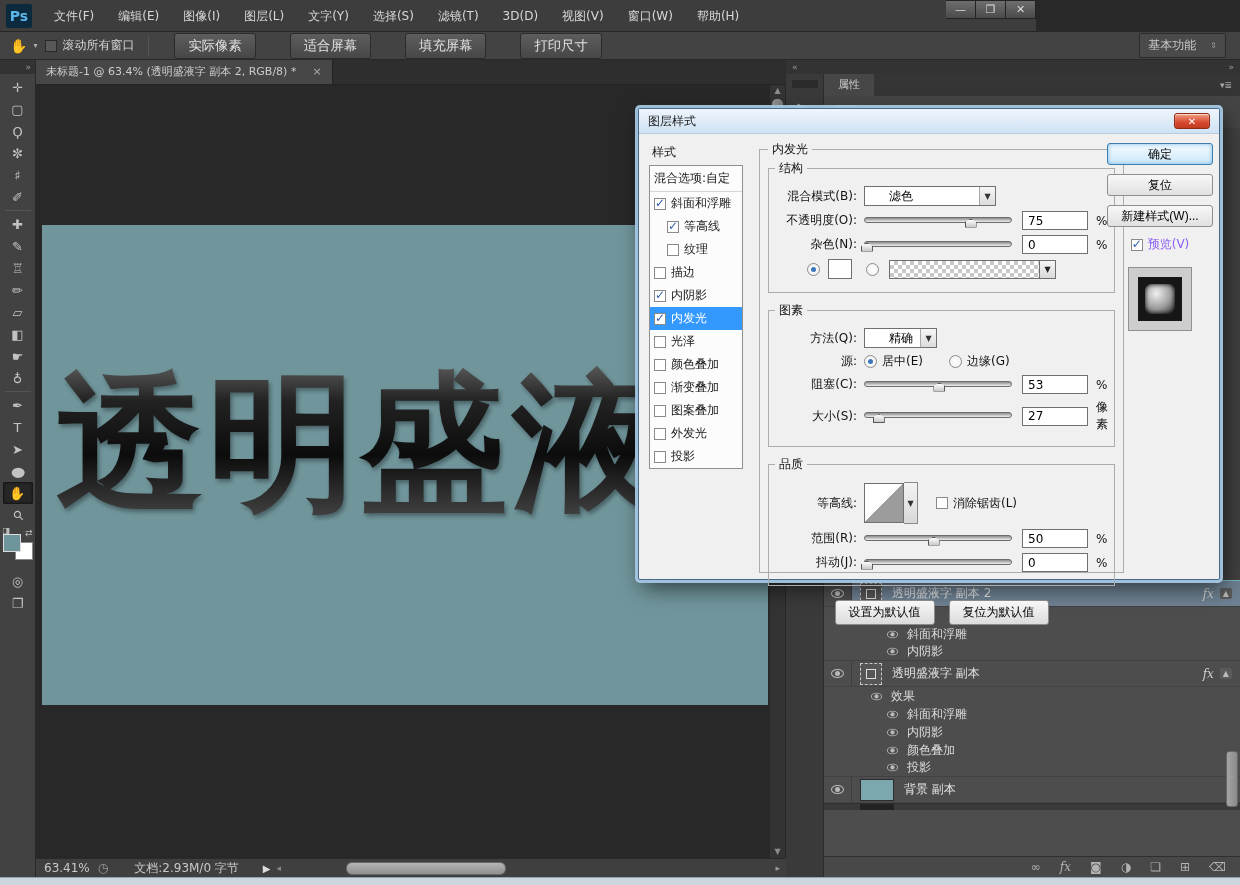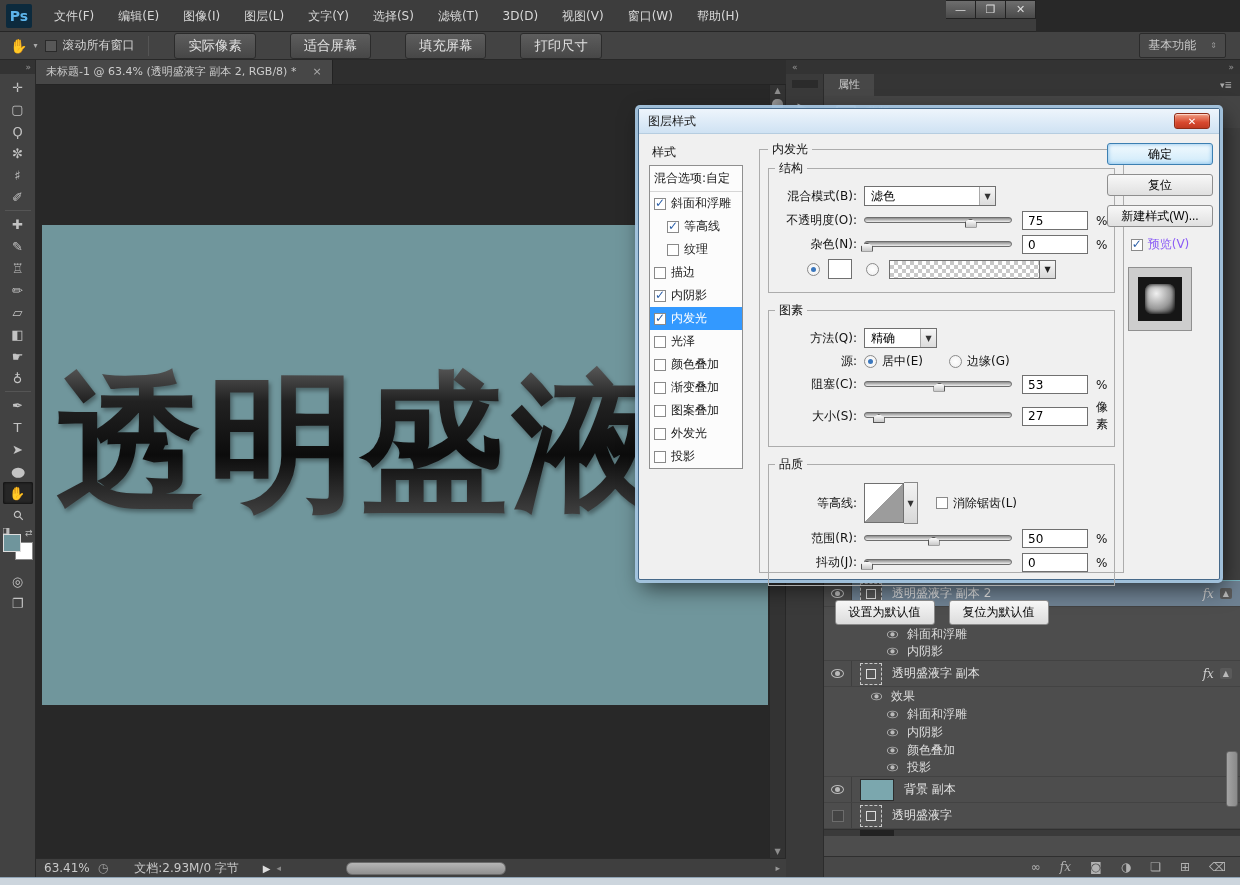--- a/index.html
+++ b/index.html
@@ -118,21 +118,21 @@
   .cb { width:12px; height:12px; background:#fff; border:1px solid #8a8a8a; position:relative; flex:none; }
   .cb.on::after { content:"✓"; position:absolute; left:0px; top:-3px; font-size:12px; color:#2b5fa8; font-weight:bold; }
 
   .main-col { width:332px; flex:none; }
   fieldset { border:1px solid #acacac; }
   legend { font-size:12px; padding:0 4px; color:#111; }
   .outer { padding:2px 8px 6px; height:432px; }
   .grp { padding:4px 6px 8px; margin-bottom:9px; }
   .frow { display:flex; align-items:center; margin:5px 0; }
   .lbl { width:82px; text-align:right; margin-right:7px; color:#111; flex:none; }
-  .select { background:#fff; border:1px solid #707070; height:20px; display:flex; align-items:center; padding-left:6px; color:#000; }
+  .select { background:#fff; border:1px solid #707070; height:20px; display:flex; align-items:center; padding-left:24px; color:#000; }
   .select .dd { margin-left:auto; width:16px; height:18px; display:flex; align-items:center; justify-content:center; background:linear-gradient(#f6f6f6,#dcdcdc); border-left:1px solid #aaa; font-size:8px; color:#333; }
   .slider { width:148px; height:14px; position:relative; margin-right:10px; flex:none; }
   .slider .track { position:absolute; left:0; right:0; top:3px; height:6px; background:linear-gradient(#8c8c8c,#efefef); border:1px solid #6e6e6e; border-radius:3px; }
   .slider .thumb { position:absolute; top:5px; width:12px; height:9px; margin-left:-6px; background:linear-gradient(#fdfdfd,#c9c9c9); border:1px solid #555; clip-path:polygon(50% 0,100% 42%,100% 100%,0 100%,0 42%); }
   .numbox { width:66px; height:19px; border:1px solid #707070; background:#fff; font:12px "DejaVu Sans",sans-serif; padding:0 5px; color:#000; }
   .unit { margin-left:8px; color:#111; }
   .radio { width:13px; height:13px; border:1px solid #8a8a8a; border-radius:50%; background:radial-gradient(#fff,#eee); position:relative; flex:none; }
   .radio.on::after { content:""; position:absolute; inset:3px; border-radius:50%; background:#3b77bd; }
   .swatch { width:24px; height:20px; background:#fff; border:1px solid #707070; margin:0 14px 0 8px; }
   .checker { width:150px; height:19px; border:1px solid #707070; border-right:none; background:repeating-conic-gradient(#c8c8c8 0 25%, #fff 0 50%); background-size:8px 8px; }
@@ -340,29 +340,20 @@
     </div>
 
     <div class="lrow">
       <div class="gutter">
           <span class="eye"></span>
         </div>
       <span class="col-thumb" style="background:#7ba7ae;"></span>
       <span class="lname">背景 副本</span>
     </div>
 
-    <div class="lrow">
-      <div class="gutter">
-          <span class="vis-empty"></span>
-        </div>
-      <span class="so-thumb">
-          <i></i>
-        </span>
-      <span class="lname">透明盛液字</span>
-    </div>
 
     <div class="partial">
         <span class="pt"></span>
       </div>
 
     <div class="lay-scroll"></div>
 
     <div class="lay-bottom">
       <span class="lb-ic">∞</span>
       <span class="lb-ic" style="font-style:italic;font-family:'DejaVu Serif',serif;">fx</span>

